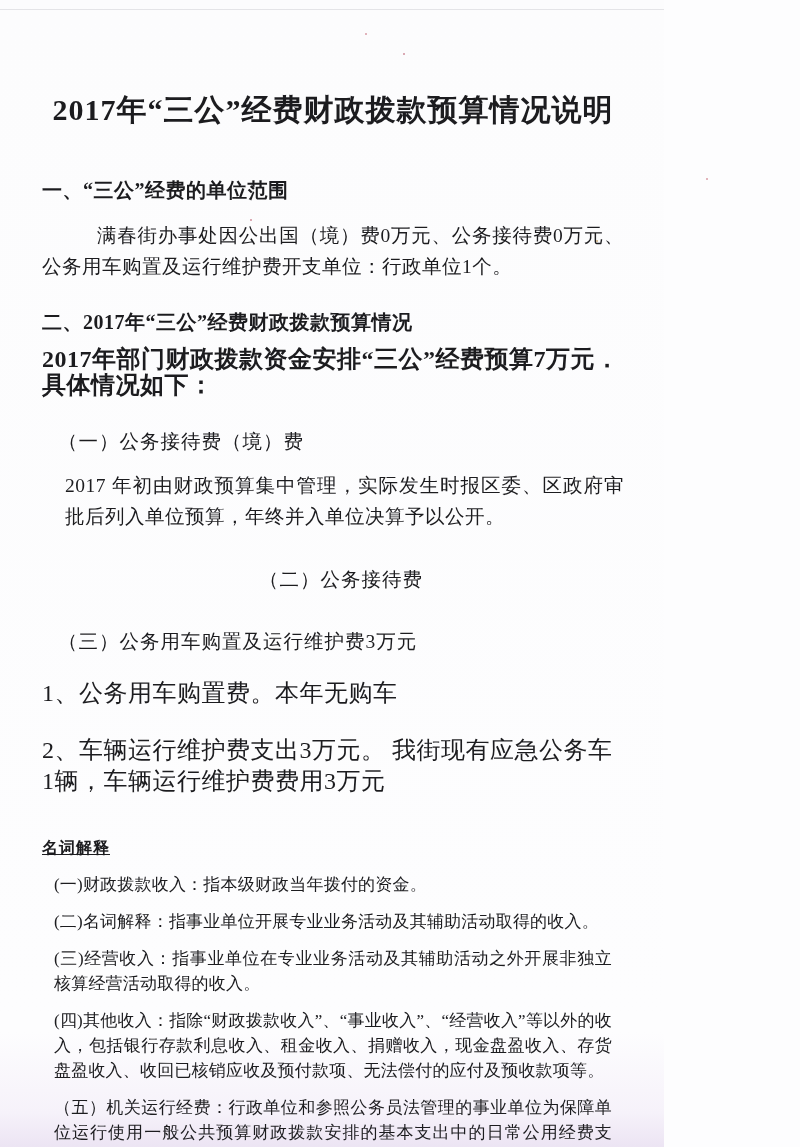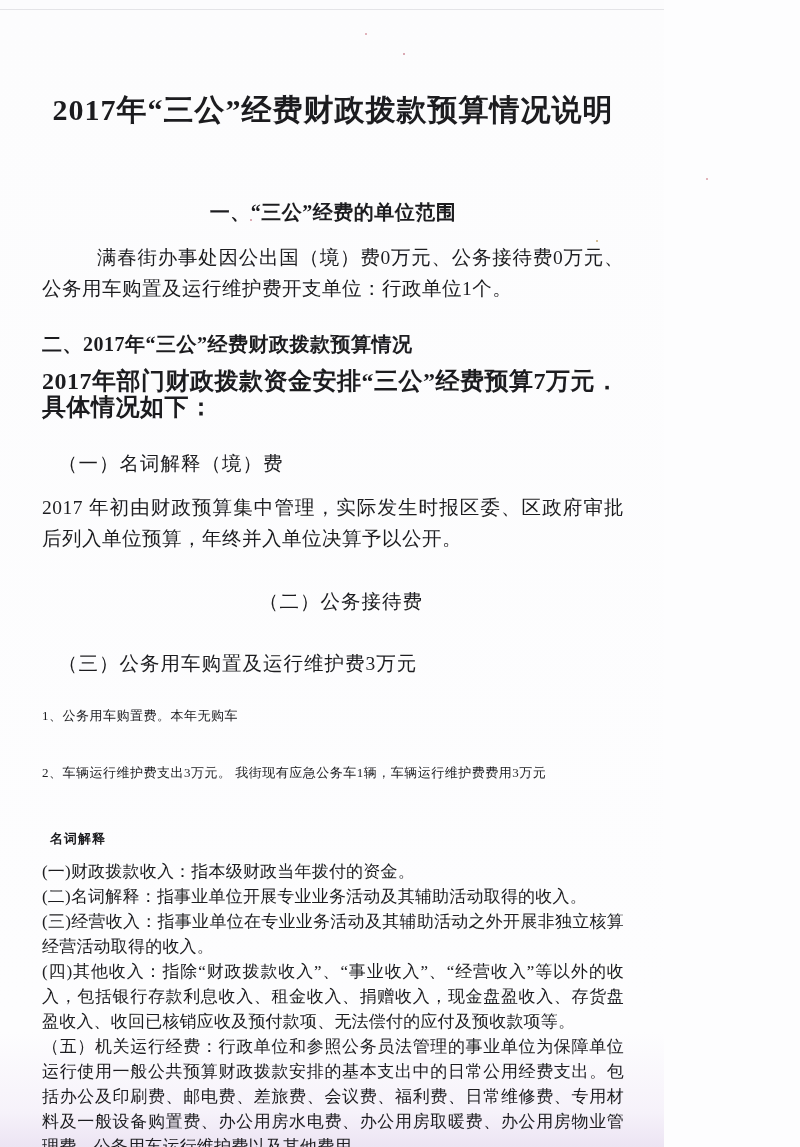--- a/index.html
+++ b/index.html
@@ -47,21 +47,21 @@
     text-align: center;
     letter-spacing: 1px;
   }
   .h-section {
     margin: 0;
     font-size: 20px;
     line-height: 24px;
     font-weight: bold;
     letter-spacing: 0.5px;
   }
-  .h-sec1 { margin-top: 68px; text-align: center; }
+  .h-sec1 { margin-top: 46px; }
   .h-sec2 { margin-top: 28px; }
   .summary-line {
     margin: 12px 0 0 0;
     font-size: 24px;
     line-height: 26px;
     font-weight: bold;
     letter-spacing: 0.5px;
   }
   .h-sub {
     margin: 0;
@@ -75,44 +75,45 @@
   .h-sub2 { margin-top: 36px; text-align: center; }
   .h-sub3 { margin-top: 38px; }
   .body-para {
     margin: 0;
     font-size: 19.5px;
     line-height: 31px;
     letter-spacing: 0.5px;
     text-align: justify;
   }
   .para-units   { margin-top: 18px; text-indent: 55px; }
-  .para-abroad  { margin-top: 16px; }
+  .para-abroad  { margin-top: 16px; margin-left: 23px; }
   .para-reception { margin-top: 16px; text-indent: 78px; }
   .list-item {
     margin: 0;
-    font-size: 13px;
+    font-size: 24px;
     line-height: 31px;
     letter-spacing: 0.5px;
   }
   .item-1 { margin-top: 24px; }
   .item-2 { margin-top: 26px; }
   .glossary {
     margin-top: 38px;
     font-size: 17px;
     line-height: 25px;
   }
   .glossary-heading {
-    margin: 8px;
-    font-size: 13px;
+    margin: 0;
+    font-size: 16px;
     line-height: 25px;
     font-weight: bold;
     letter-spacing: 1px;
+    text-decoration: underline;
   }
   .glossary-item {
-    margin: 0;
+    margin: 12px;
     text-align: justify;
     letter-spacing: 0.2px;
   }
 </style>
 </head>
 <body>
 
 <div class="page">
   <div class="scan-topline"></div>
   <div class="speck speck-1"></div>
@@ -126,21 +127,21 @@
     <h1 class="doc-title">2017年“三公”经费财政拨款预算情况说明</h1>
 
     <h2 class="h-section h-sec1">一、“三公”经费的单位范围</h2>
 
     <p class="body-para para-units">满春街办事处因公出国（境）费0万元、公务接待费0万元、公务用车购置及运行维护费开支单位：行政单位1个。</p>
 
     <h2 class="h-section h-sec2">二、2017年“三公”经费财政拨款预算情况</h2>
 
     <p class="summary-line">2017年部门财政拨款资金安排“三公”经费预算7万元．具体情况如下：</p>
 
-    <h3 class="h-sub h-sub1">（一）名词解释（境）费</h3>
+    <h3 class="h-sub h-sub1">（一）公务接待费（境）费</h3>
 
     <p class="body-para para-abroad">2017 年初由财政预算集中管理，实际发生时报区委、区政府审批后列入单位预算，年终并入单位决算予以公开。</p>
 
     <h3 class="h-sub h-sub2">（二）公务接待费</h3>
 
 
     <h3 class="h-sub h-sub3">（三）公务用车购置及运行维护费3万元</h3>
 
     <p class="list-item item-1">1、公务用车购置费。本年无购车</p>
 

